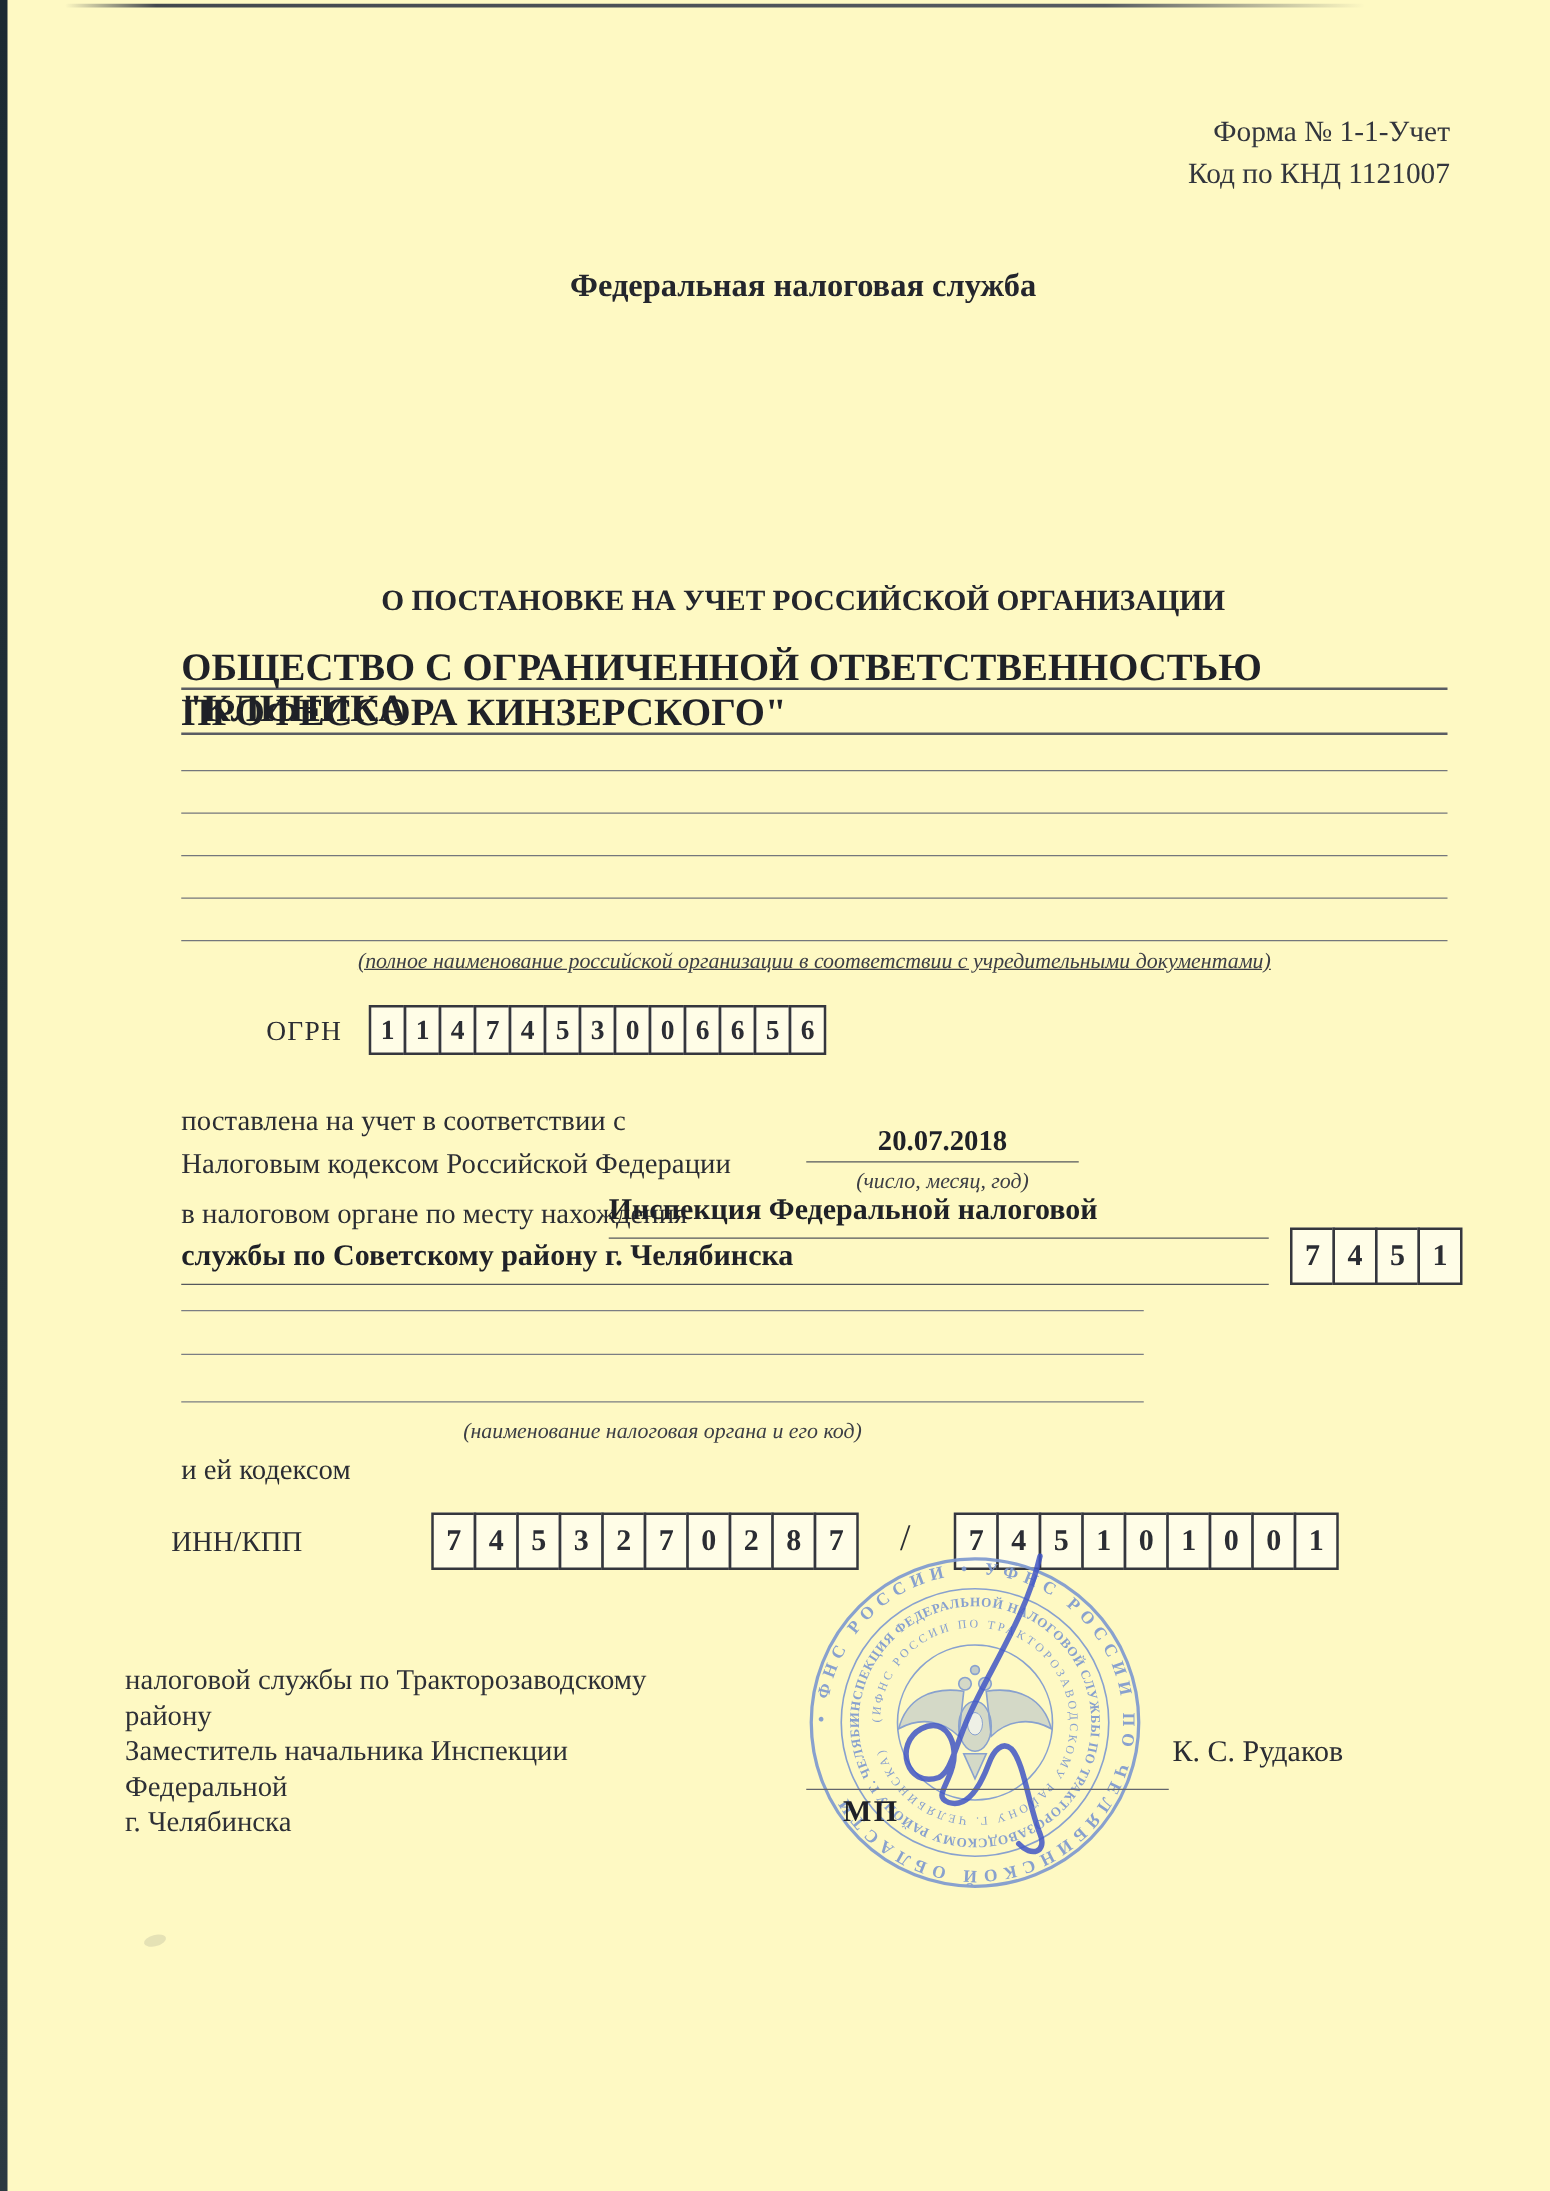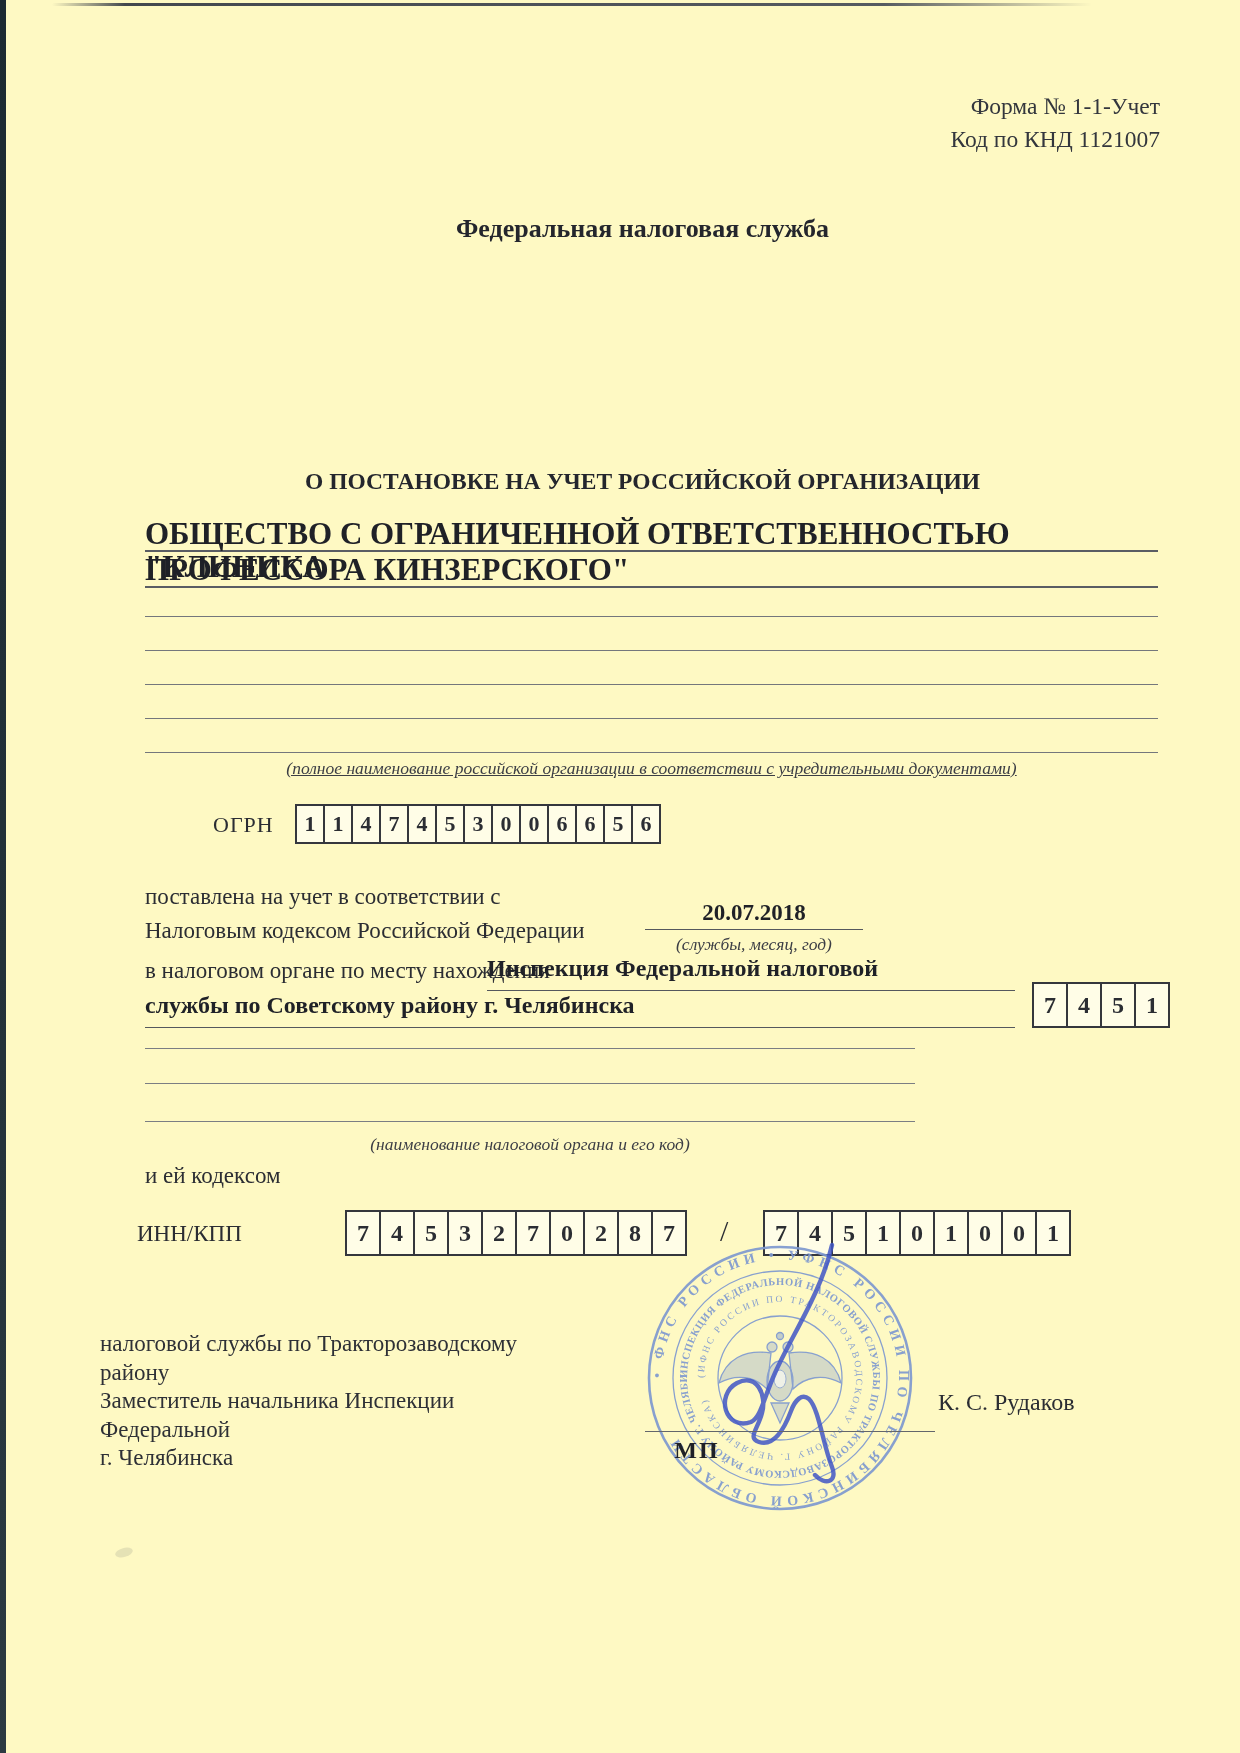--- a/index.html
+++ b/index.html
@@ -119,37 +119,37 @@
       <div class="cell">0</div>
       <div class="cell">6</div>
       <div class="cell">6</div>
       <div class="cell">5</div>
       <div class="cell">6</div>
     </div>
 
   <div class="abs reg1">поставлена на учет в соответствии с</div>
   <div class="abs reg2">Налоговым кодексом Российской Федерации</div>
   <div class="abs date-val center b">20.07.2018</div>
-  <div class="abs caption cap-date center">(службы, месяц, год)</div>
+  <div class="abs caption cap-date center">(число, месяц, год)</div>
 
   <div class="abs auth-prefix">в налоговом органе по месту нахождения</div>
   <div class="abs auth-name1 b">Инспекция Федеральной налоговой</div>
   <div class="u-auth1"></div>
   <div class="abs auth-name2 b">службы по Советскому району г. Челябинска</div>
   <div class="u-auth2"></div>
   <div class="cellrow code-row">
       <div class="cell">7</div>
       <div class="cell">4</div>
       <div class="cell">5</div>
       <div class="cell">1</div>
     </div>
   <div class="ln-auth" style="top:1048px"></div>
   <div class="ln-auth" style="top:1083px"></div>
   <div class="ln-auth" style="top:1121px"></div>
-  <div class="abs caption cap-auth center">(наименование налоговой органа и его код)</div>
+  <div class="abs caption cap-auth center">(наименование налоговая органа и его код)</div>
 
   <div class="abs assigned">и ей кодексом</div>
   <div class="abs innkpp-label">ИНН/КПП</div>
   <div class="cellrow inn-row">
       <div class="cell">7</div>
       <div class="cell">4</div>
       <div class="cell">5</div>
       <div class="cell">3</div>
       <div class="cell">2</div>
       <div class="cell">7</div>

